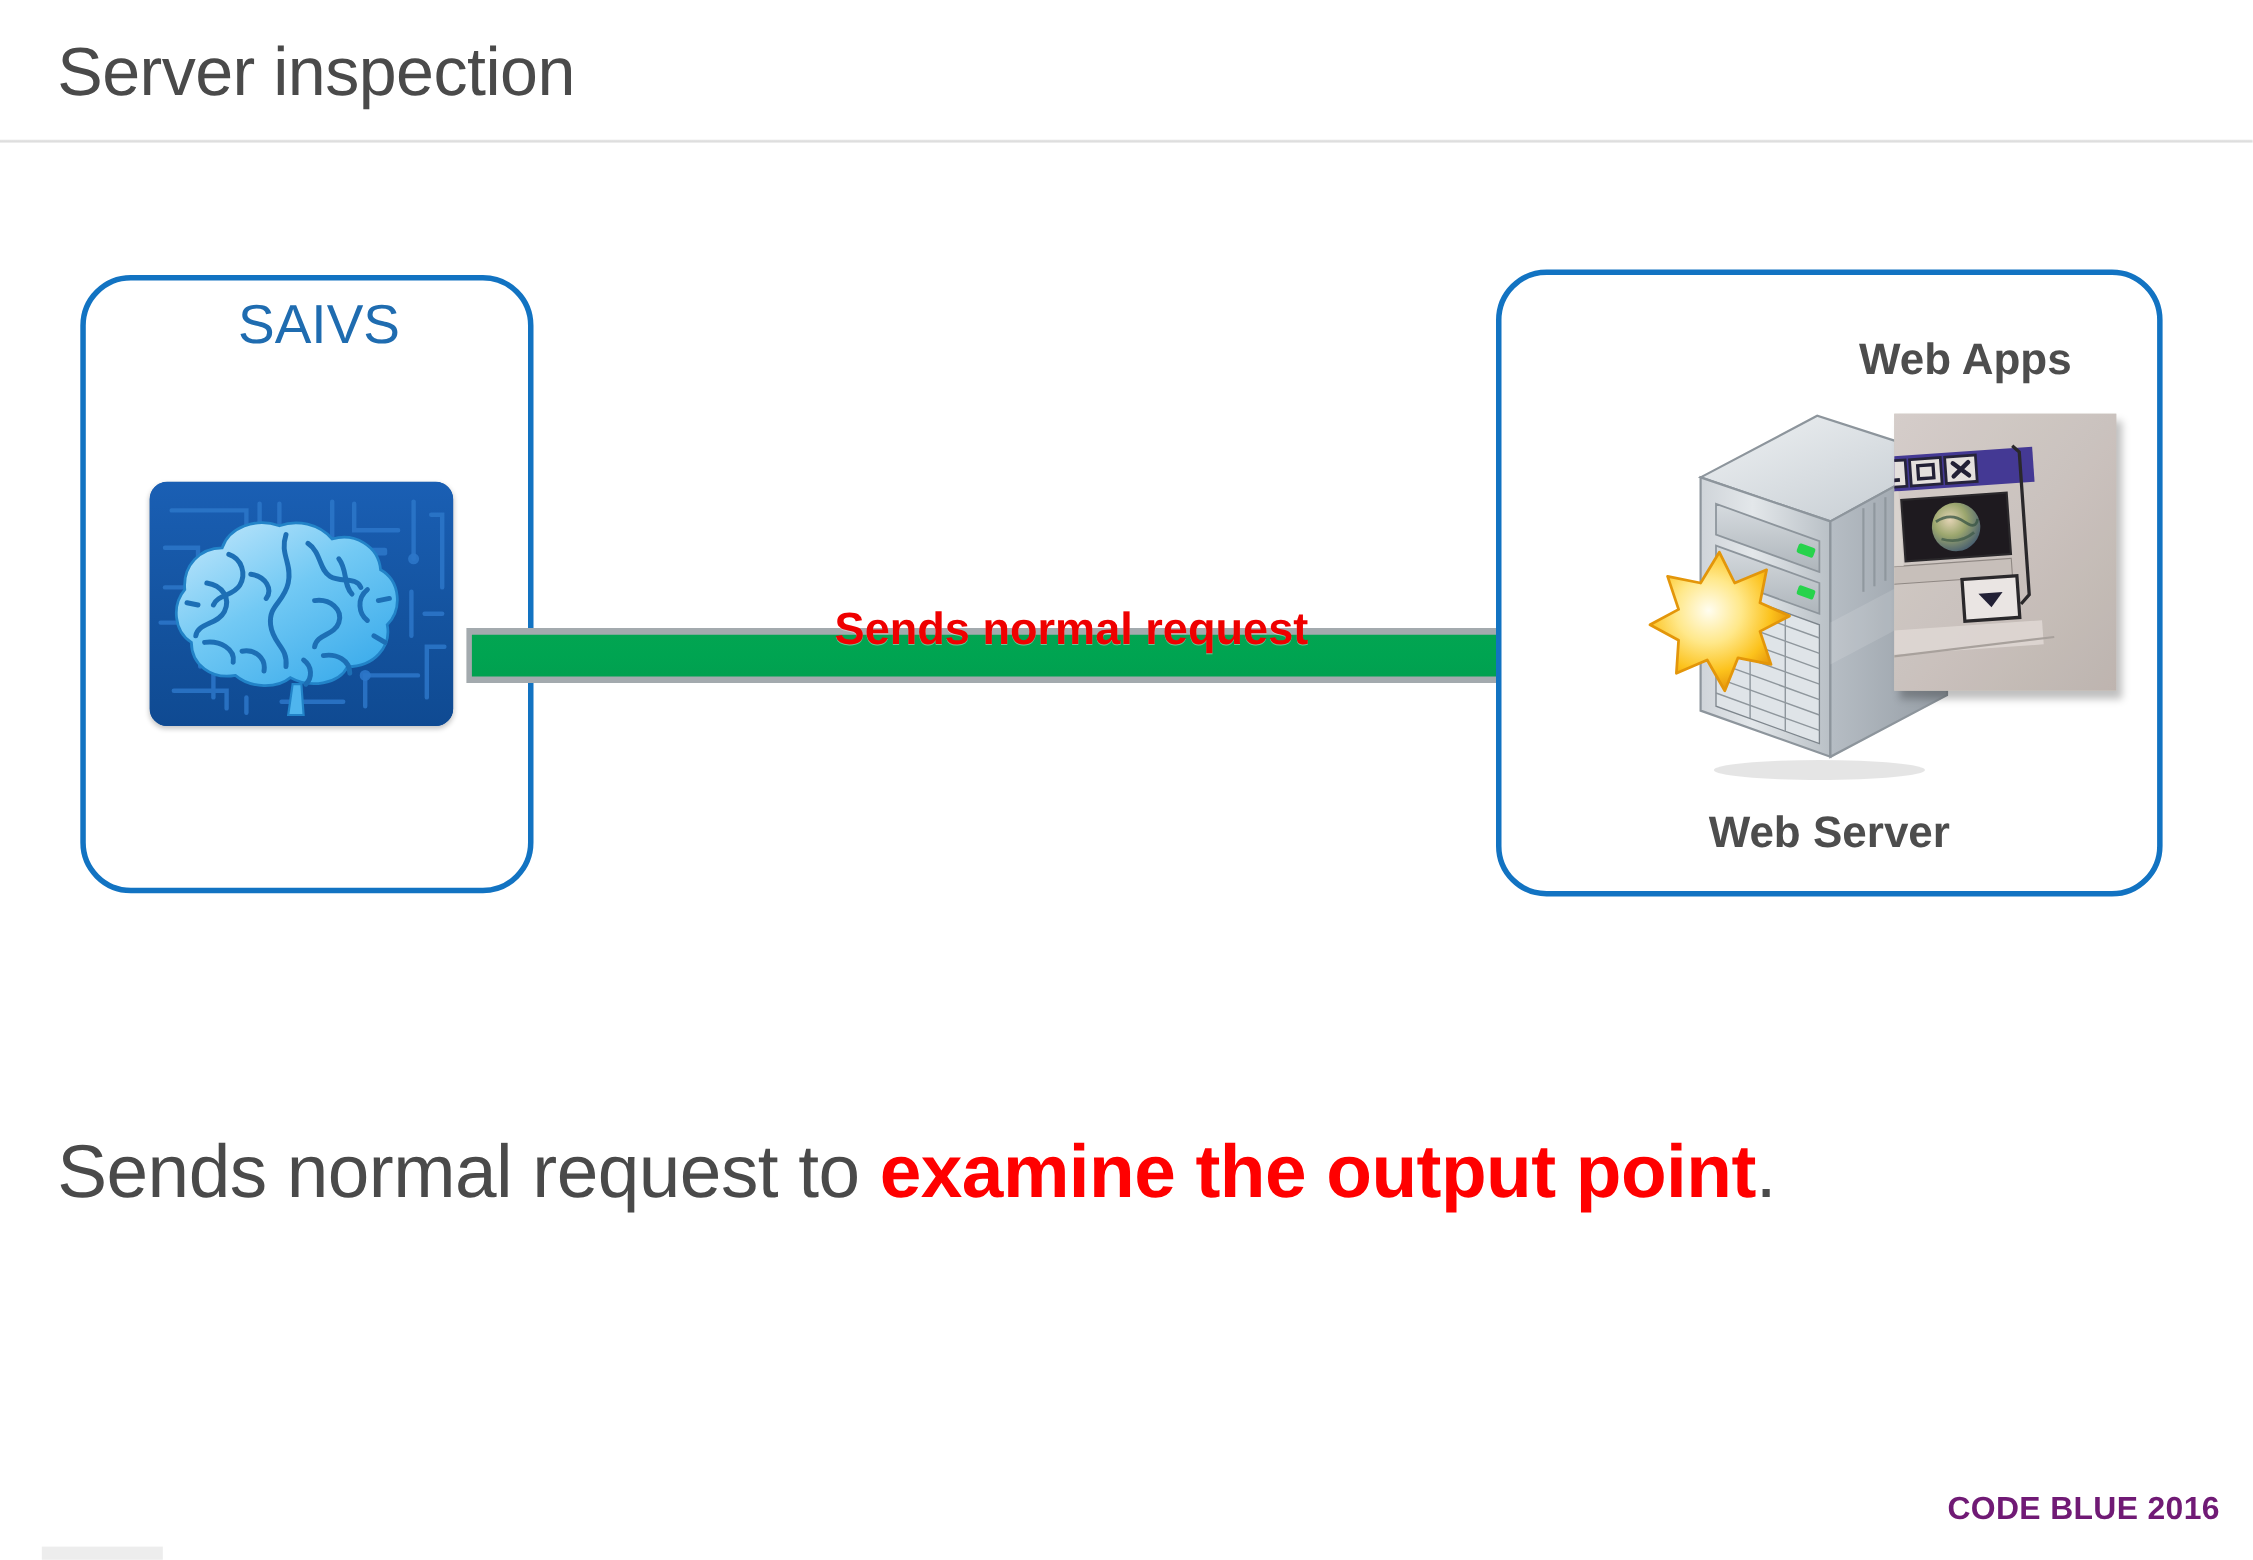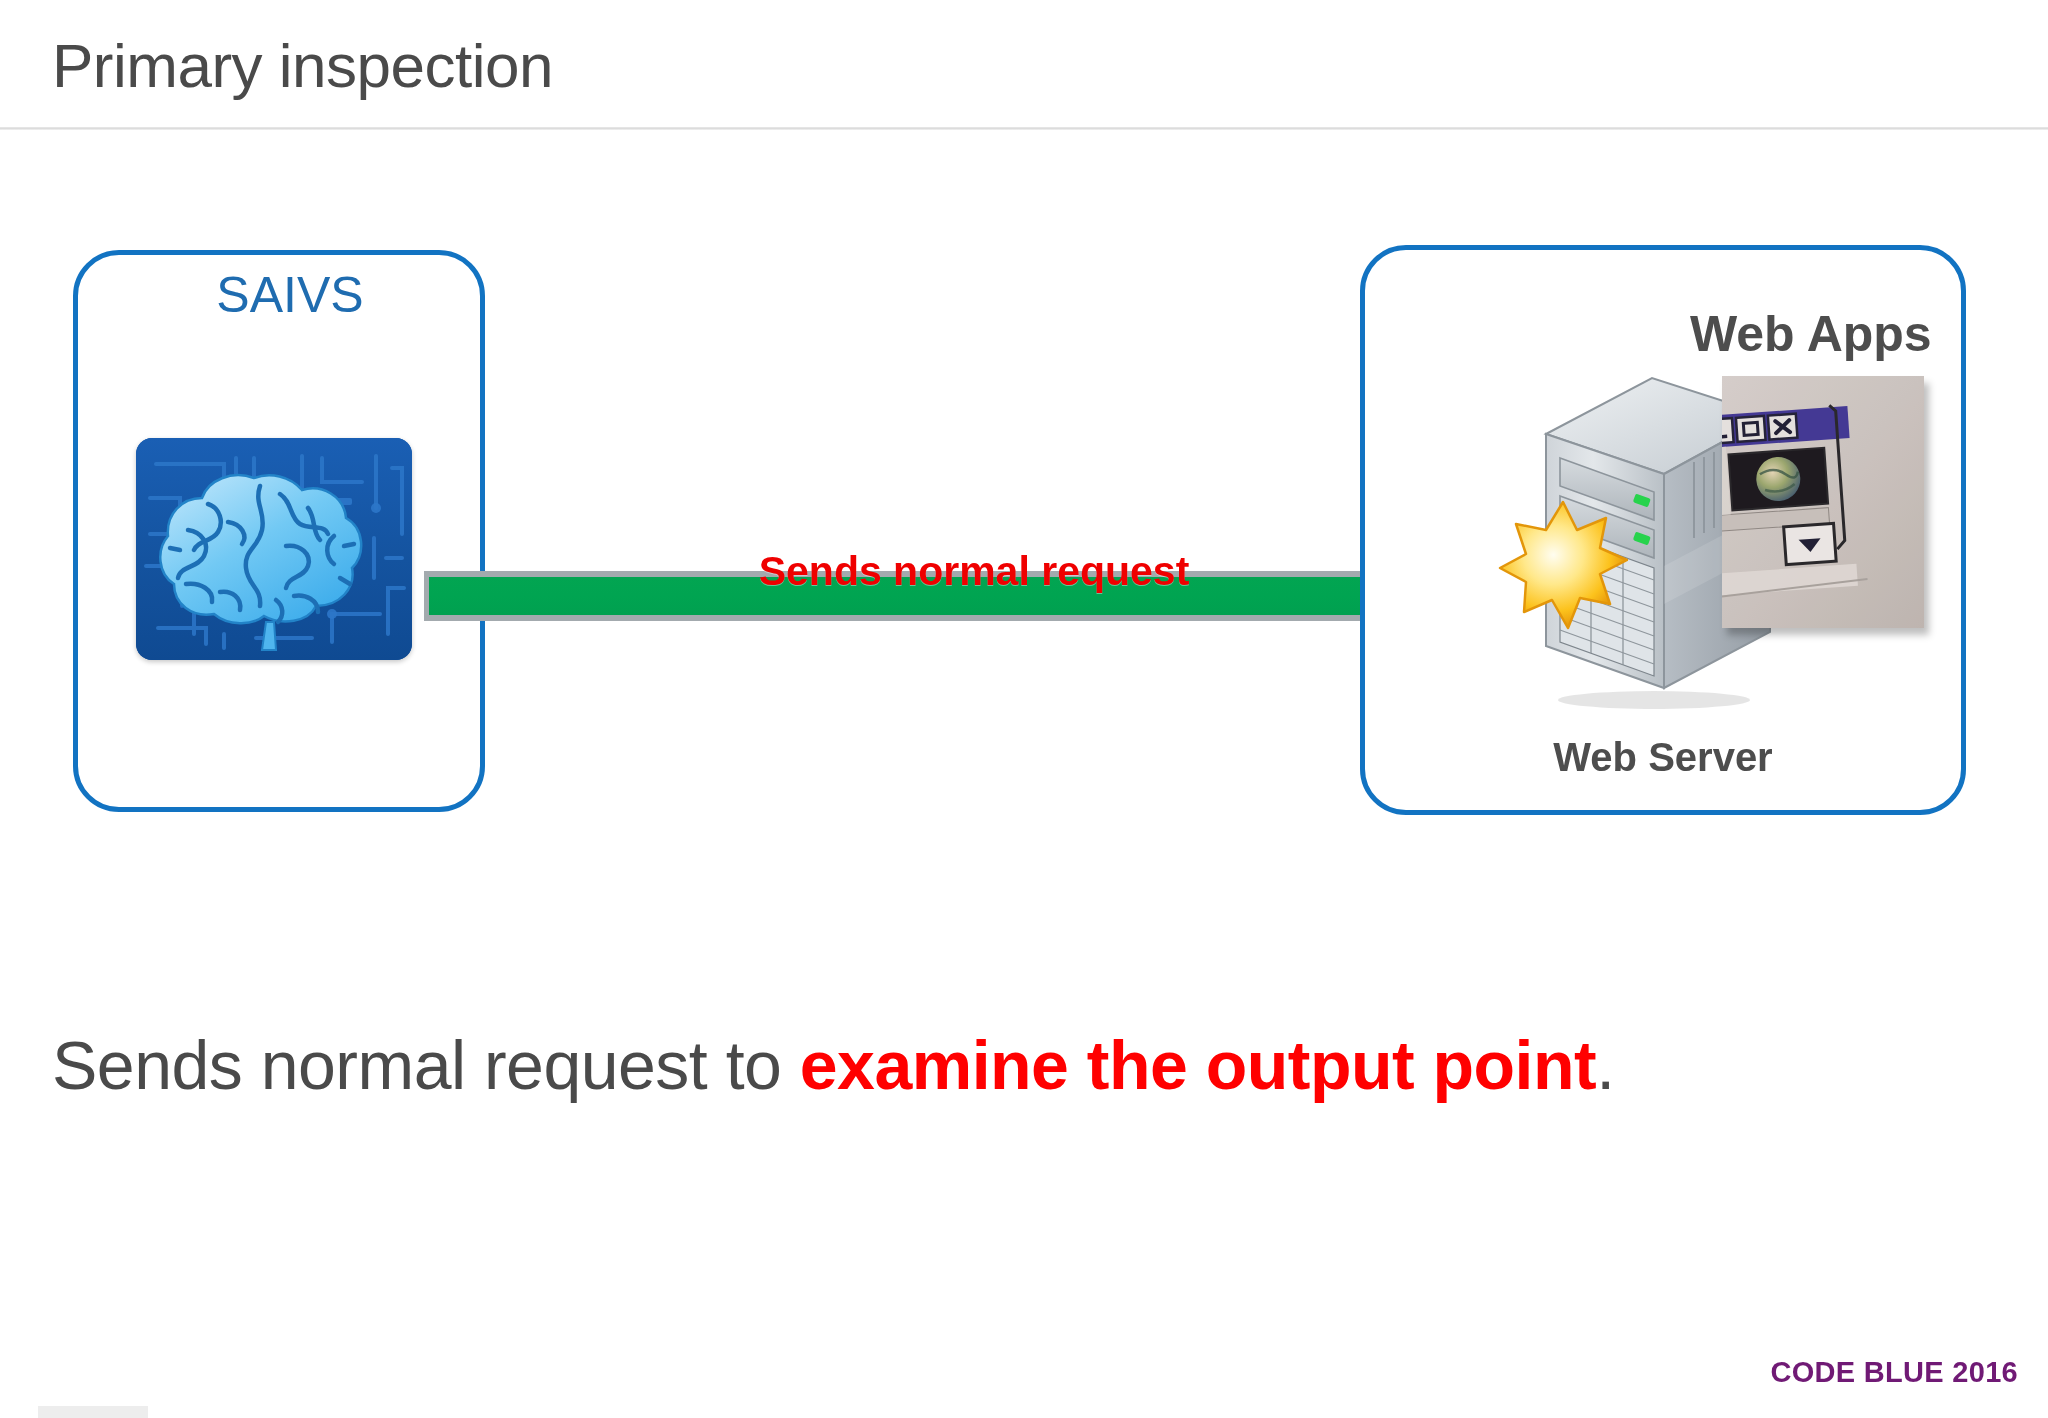--- a/index.html
+++ b/index.html
@@ -107,21 +107,21 @@
     white-space: nowrap;
     text-shadow: 0 1px 0 rgba(255,255,255,0.4);
     margin-top: 48px;
   }
 
   
   #webapps-label {
     position: absolute;
     left: 1690px;
     top: 305px;
-    font-size: 50px;
+    font-size: 40px;
     font-weight: bold;
     color: #4d4d4d;
     white-space: nowrap;
   }
   #webserver-label {
     position: absolute;
     left: 1360px;
     top: 735px;
     width: 606px;
     text-align: center;
@@ -198,21 +198,21 @@
     font-size: 29px;
     font-weight: bold;
     color: #701a75;
     letter-spacing: 0.3px;
     white-space: nowrap;
   }
 </style>
 </head>
 <body>
 
-<div id="slide-title">Primary inspection</div>
+<div id="slide-title">Server inspection</div>
 <div id="title-rule"></div>
 
 <div class="entity-box" id="saivs-box"></div>
 <div id="saivs-label">SAIVS</div>
 
 <div id="brain-icon">
   <svg width="276" height="222" viewBox="0 0 276 222" xmlns="http://www.w3.org/2000/svg">
     <defs>
       <linearGradient id="boardG" x1="0" y1="0" x2="0" y2="1">
         <stop offset="0%" stop-color="#1a5fb4"></stop>

